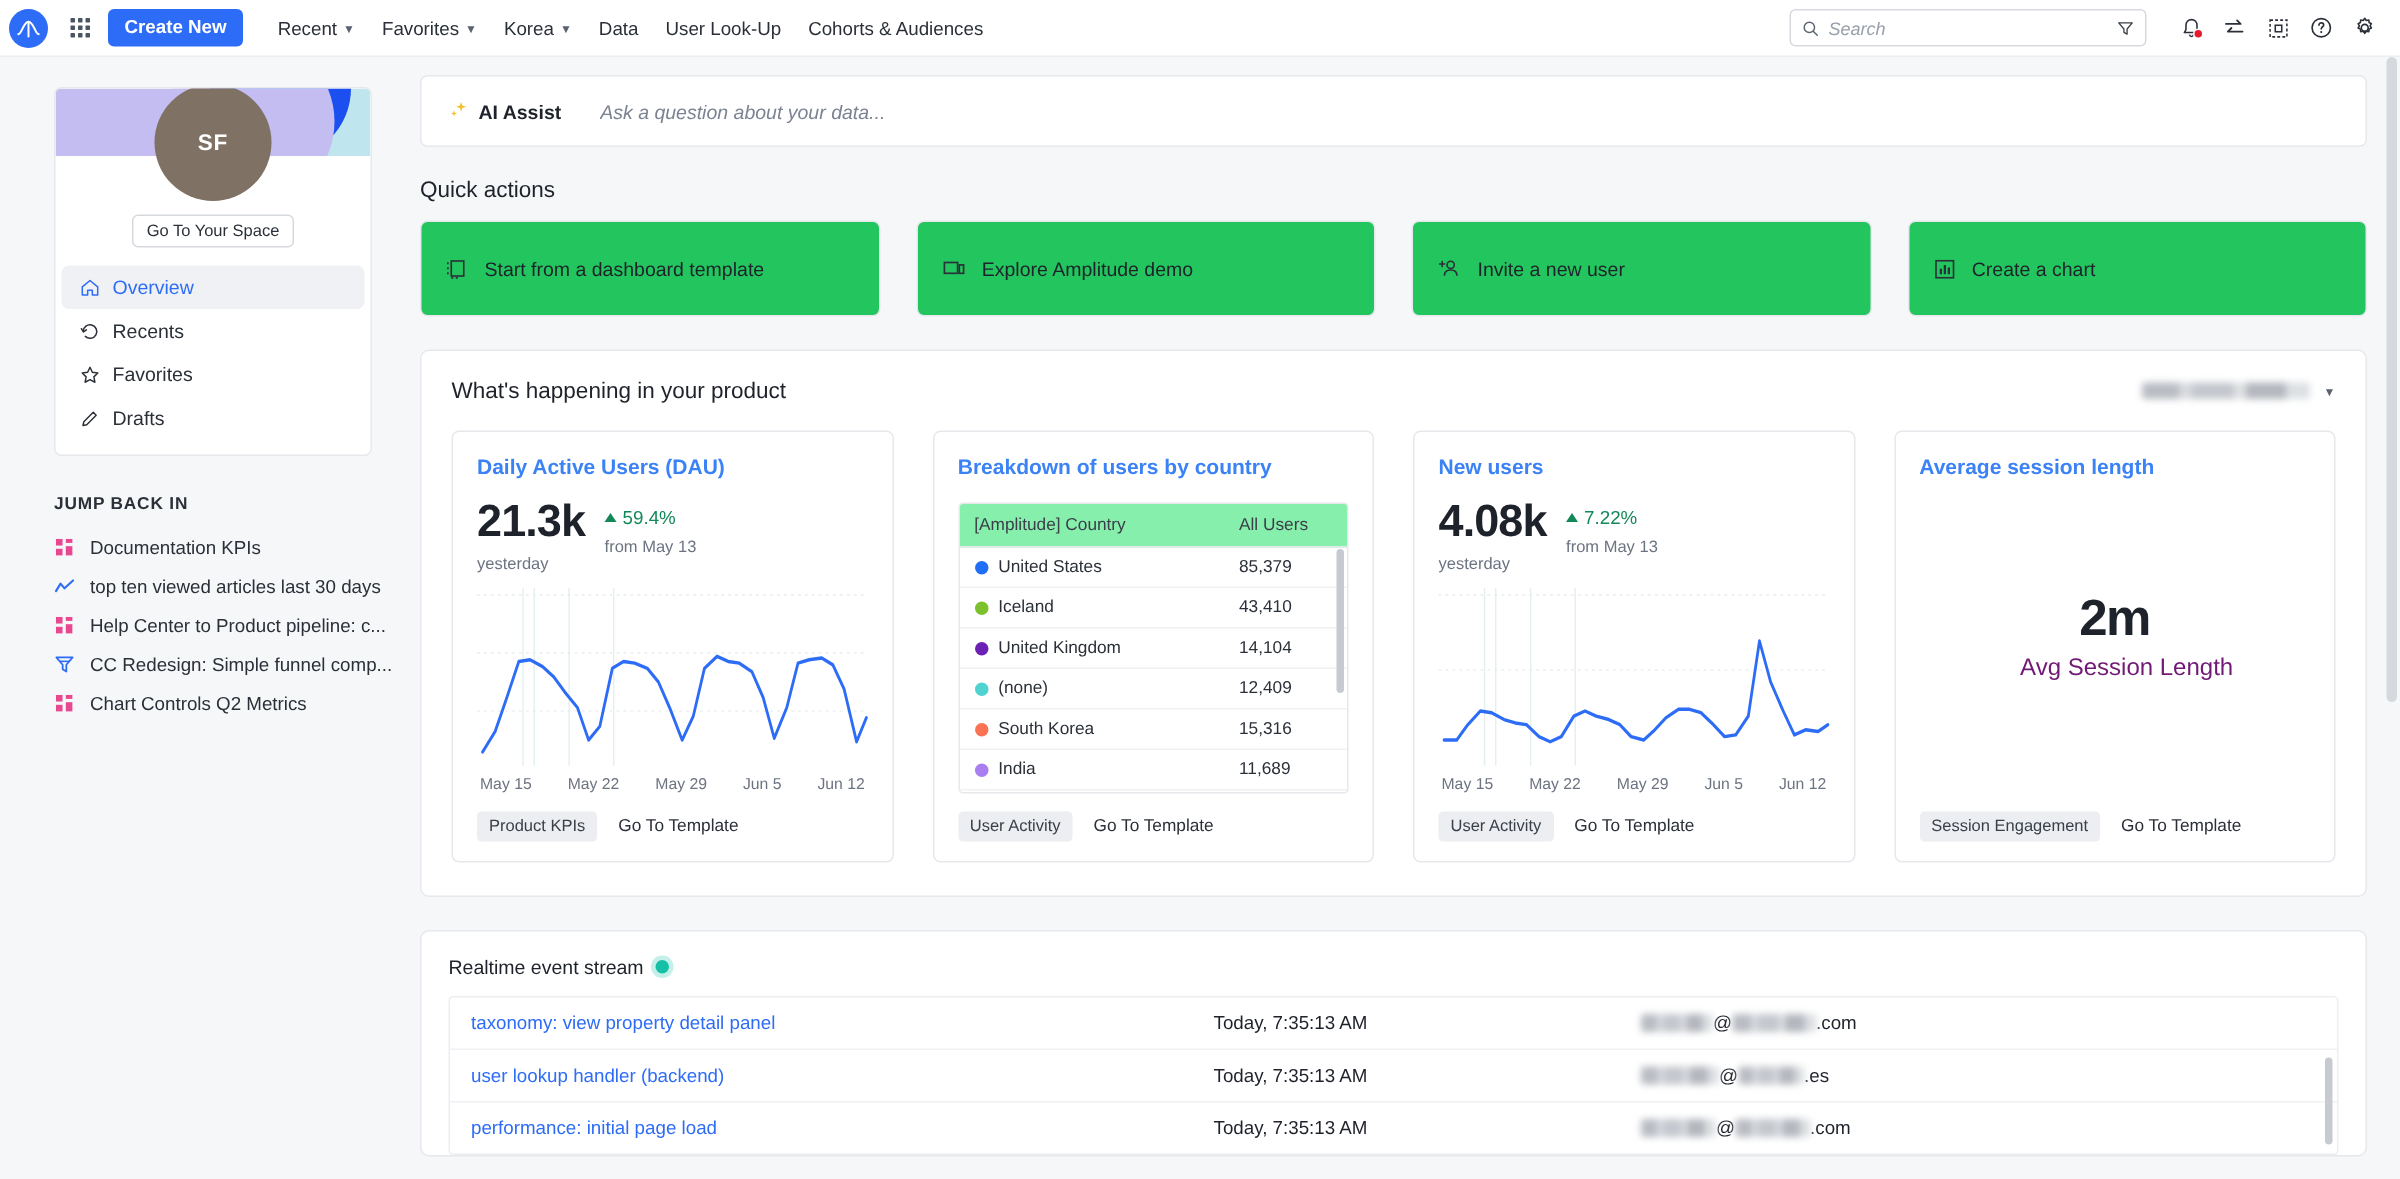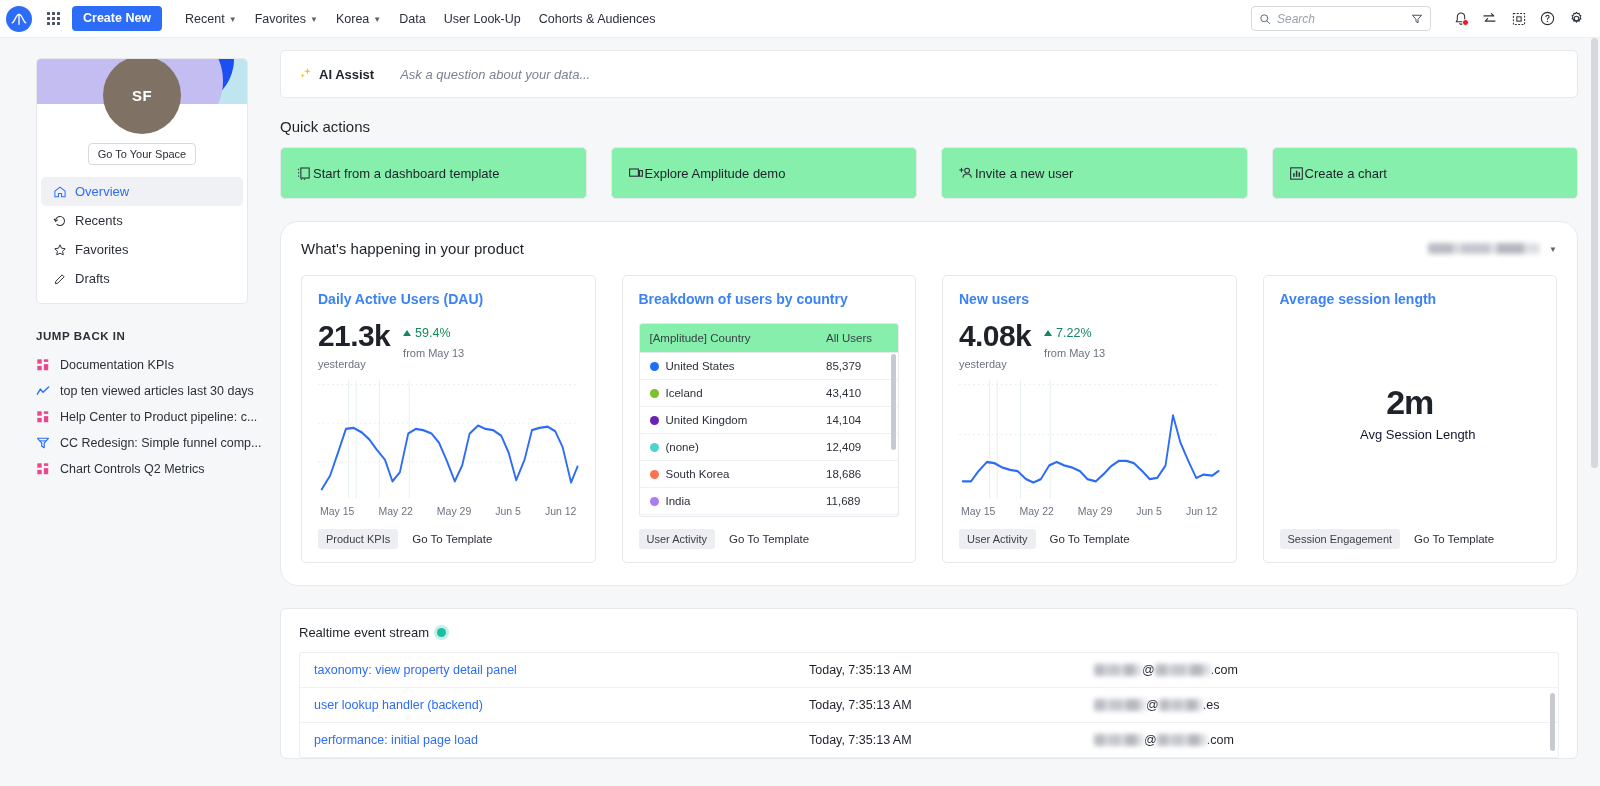--- a/index.html
+++ b/index.html
@@ -40,21 +40,21 @@
   }
   .nav-item {
     font-size: 12.5px; color: #2b3038; padding: 5px 9px;
     cursor: pointer; white-space: nowrap; display: flex;
     align-items: center; gap: 4px; border-radius: 3px;
   }
   .caret { font-size: 8px; color: #5b6371; transform: translateY(1px); }
 
   .nav-right { margin-left: auto; display: flex; align-items: center; gap: 2px; }
   .searchbox {
-    width: 180px; height: 25px; border: 1px solid #d6d9de; border-radius: 4px;
+    width: 238px; height: 25px; border: 1px solid #d6d9de; border-radius: 4px;
     display: flex; align-items: center; padding: 0 7px; gap: 6px;
     background: #fff; margin-right: 14px;
   }
   .searchbox input {
     border: none; outline: none; flex: 1; font-family: inherit;
     font-size: 12px; font-style: italic; color: #2b3038; background: transparent;
     min-width: 0;
   }
   .searchbox input::placeholder { color: #9aa0ab; font-style: italic; }
   .icon-btn {
@@ -131,28 +131,28 @@
   .ai-input {
     border: none; outline: none; flex: 1; font-family: inherit; font-size: 13px;
     font-style: italic; color: #6c7381; background: transparent;
   }
   .ai-input::placeholder { color: #7b8392; font-style: italic; }
 
   
   .section-title { font-size: 15px; color: #1e222a; margin-bottom: 12px; }
   .qa-grid { display: grid; grid-template-columns: repeat(4, 1fr); gap: 24px; }
   .qa-card {
-    background: #86efac; border: 1px solid #e6e8ec; border-radius: 5px;
-    height: 52px; display: flex; align-items: center; gap: 1px;
+    background: #22c55e; border: 1px solid #e6e8ec; border-radius: 5px;
+    height: 64px; display: flex; align-items: center; gap: 11px;
     padding: 0 16px; font-size: 13px; color: #1e222a; cursor: pointer;
   }
 
   
   .panel {
-    background: #fff; border: 1px solid #e6e8ec; border-radius: 18px;
+    background: #fff; border: 1px solid #e6e8ec; border-radius: 6px;
     margin-top: 22px; padding: 18px 20px 22px;
   }
   .panel-head { display: flex; align-items: center; margin-bottom: 18px; }
   .panel-title { font-size: 15px; color: #1e222a; }
   .blur-select {
     margin-left: auto; display: flex; align-items: center; gap: 9px;
     cursor: pointer; font-size: 12px;
   }
   .blurred {
     display: inline-block; color: transparent; border-radius: 2px;
@@ -206,21 +206,21 @@
   .vscroll {
     position: absolute; right: 2px; top: 30px; width: 5px; height: 96px;
     background: #c7cad0; border-radius: 3px;
   }
 
   .center-metric {
     flex: 1; display: flex; flex-direction: column;
     align-items: center; justify-content: center; gap: 5px;
   }
   .center-metric .huge { font-size: 34px; font-weight: 700; letter-spacing: -1px; }
-  .center-metric .cap { font-size: 13px; color: #0f172a; margin-left: 16px; }
+  .center-metric .cap { font-size: 16px; color: #701a75; margin-left: 16px; }
 
   
   .stream-panel {
     background: #fff; border: 1px solid #e6e8ec; border-radius: 6px;
     margin-top: 22px; padding: 16px 18px 0;
   }
   .stream-head {
     display: flex; align-items: center; gap: 8px; font-size: 13px;
     color: #1e222a; margin-bottom: 12px;
   }
@@ -571,21 +571,21 @@
                 <span class="dot" style="background:#4fd3d0"></span>
                 <span>(none)</span>
               </span>
               <span class="c-val">12,409</span>
             </div>
             <div class="tr">
               <span class="c-name">
                 <span class="dot" style="background:#fb7353"></span>
                 <span>South Korea</span>
               </span>
-              <span class="c-val">18,686</span>
+              <span class="c-val">15,316</span>
             </div>
             <div class="tr">
               <span class="c-name">
                 <span class="dot" style="background:#a97ef0"></span>
                 <span>India</span>
               </span>
               <span class="c-val">11,689</span>
             </div>
             <div class="vscroll"></div>
           </div>

